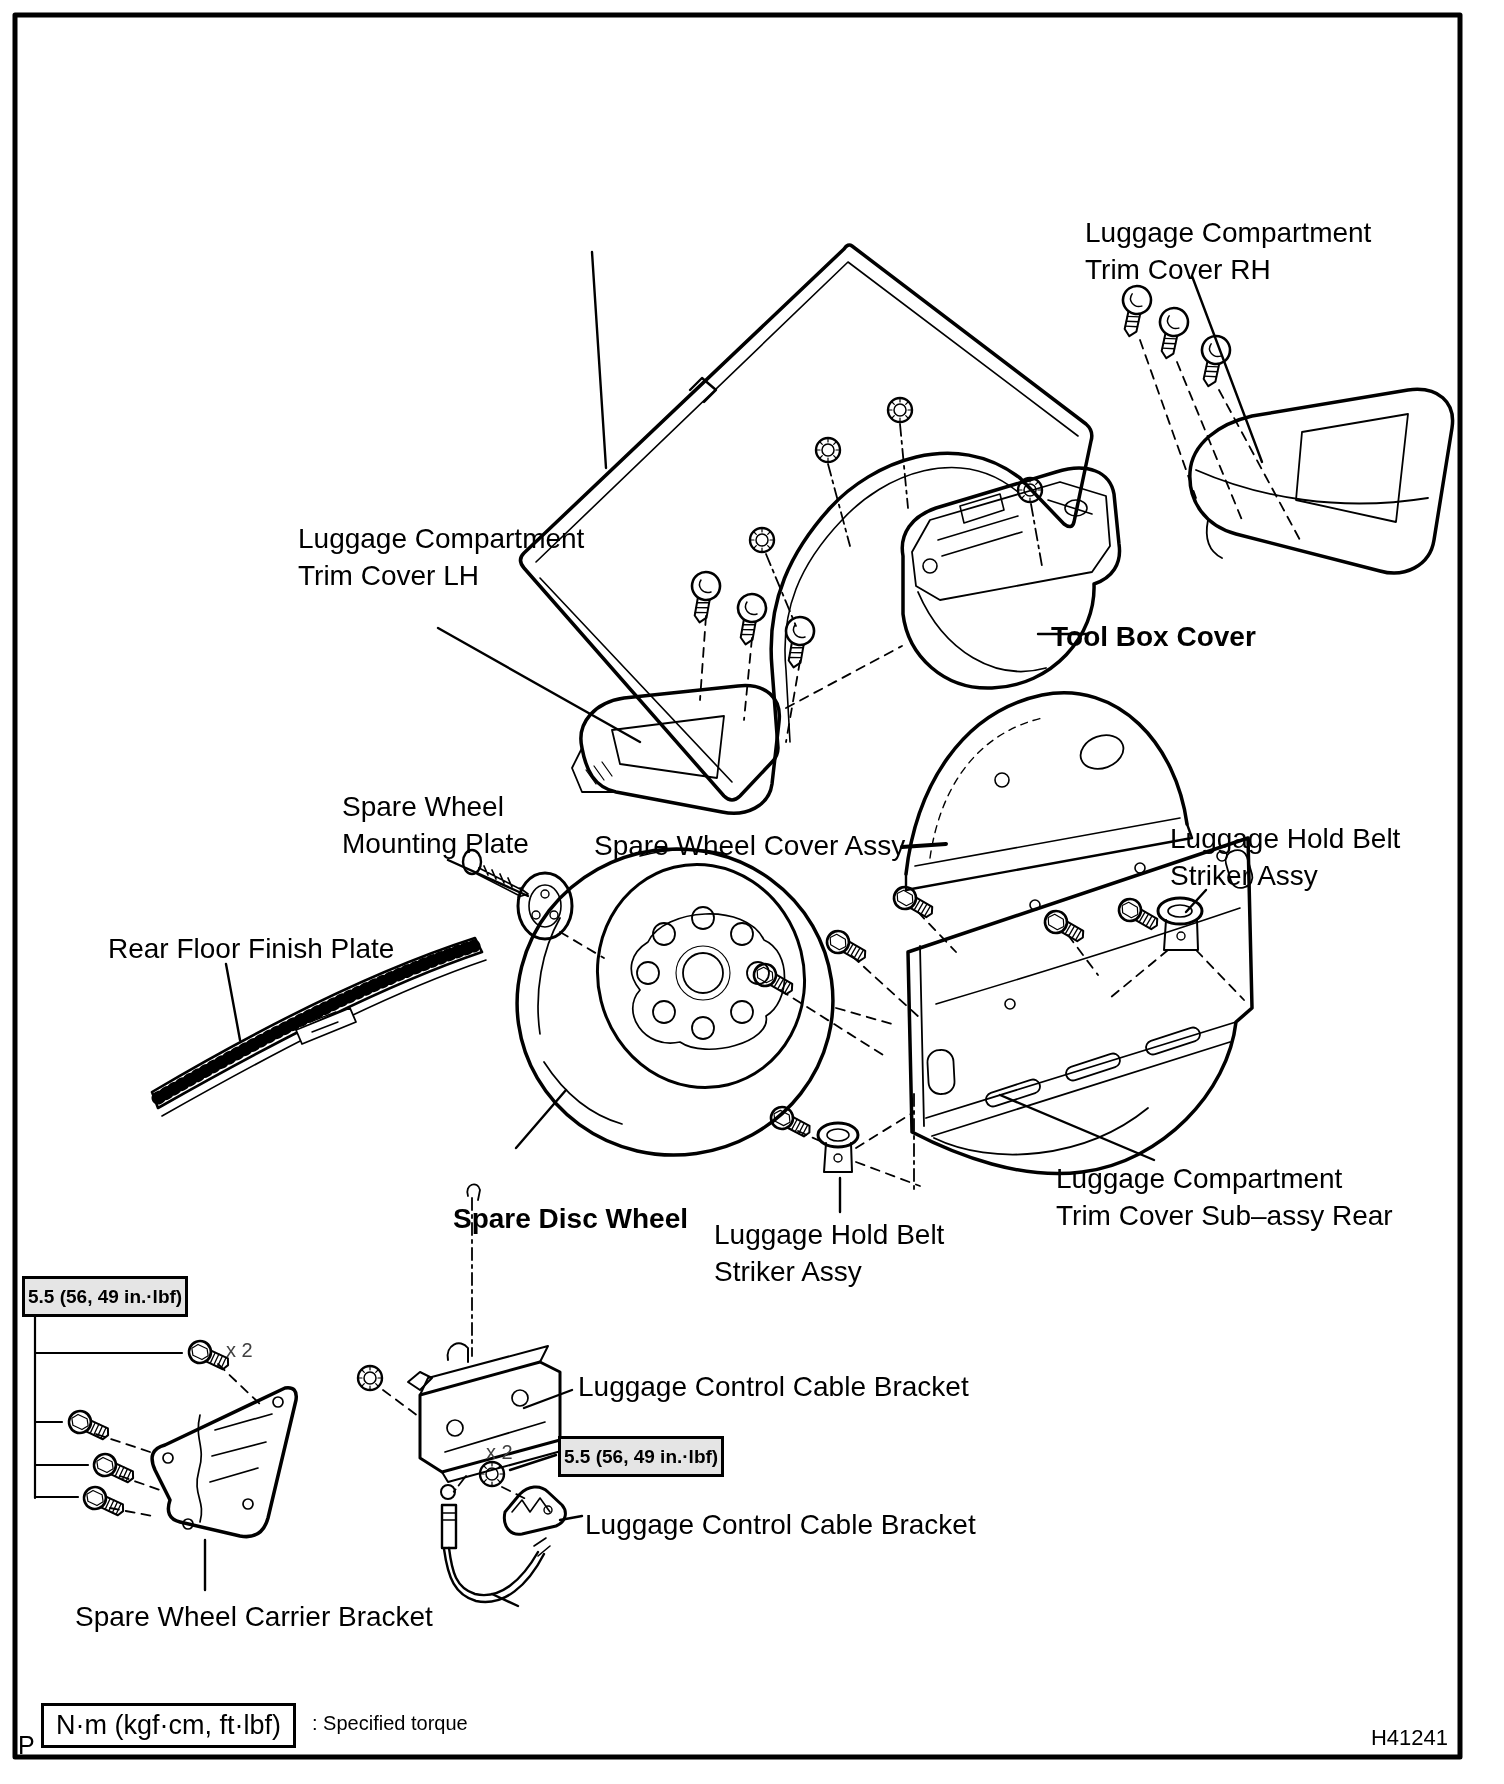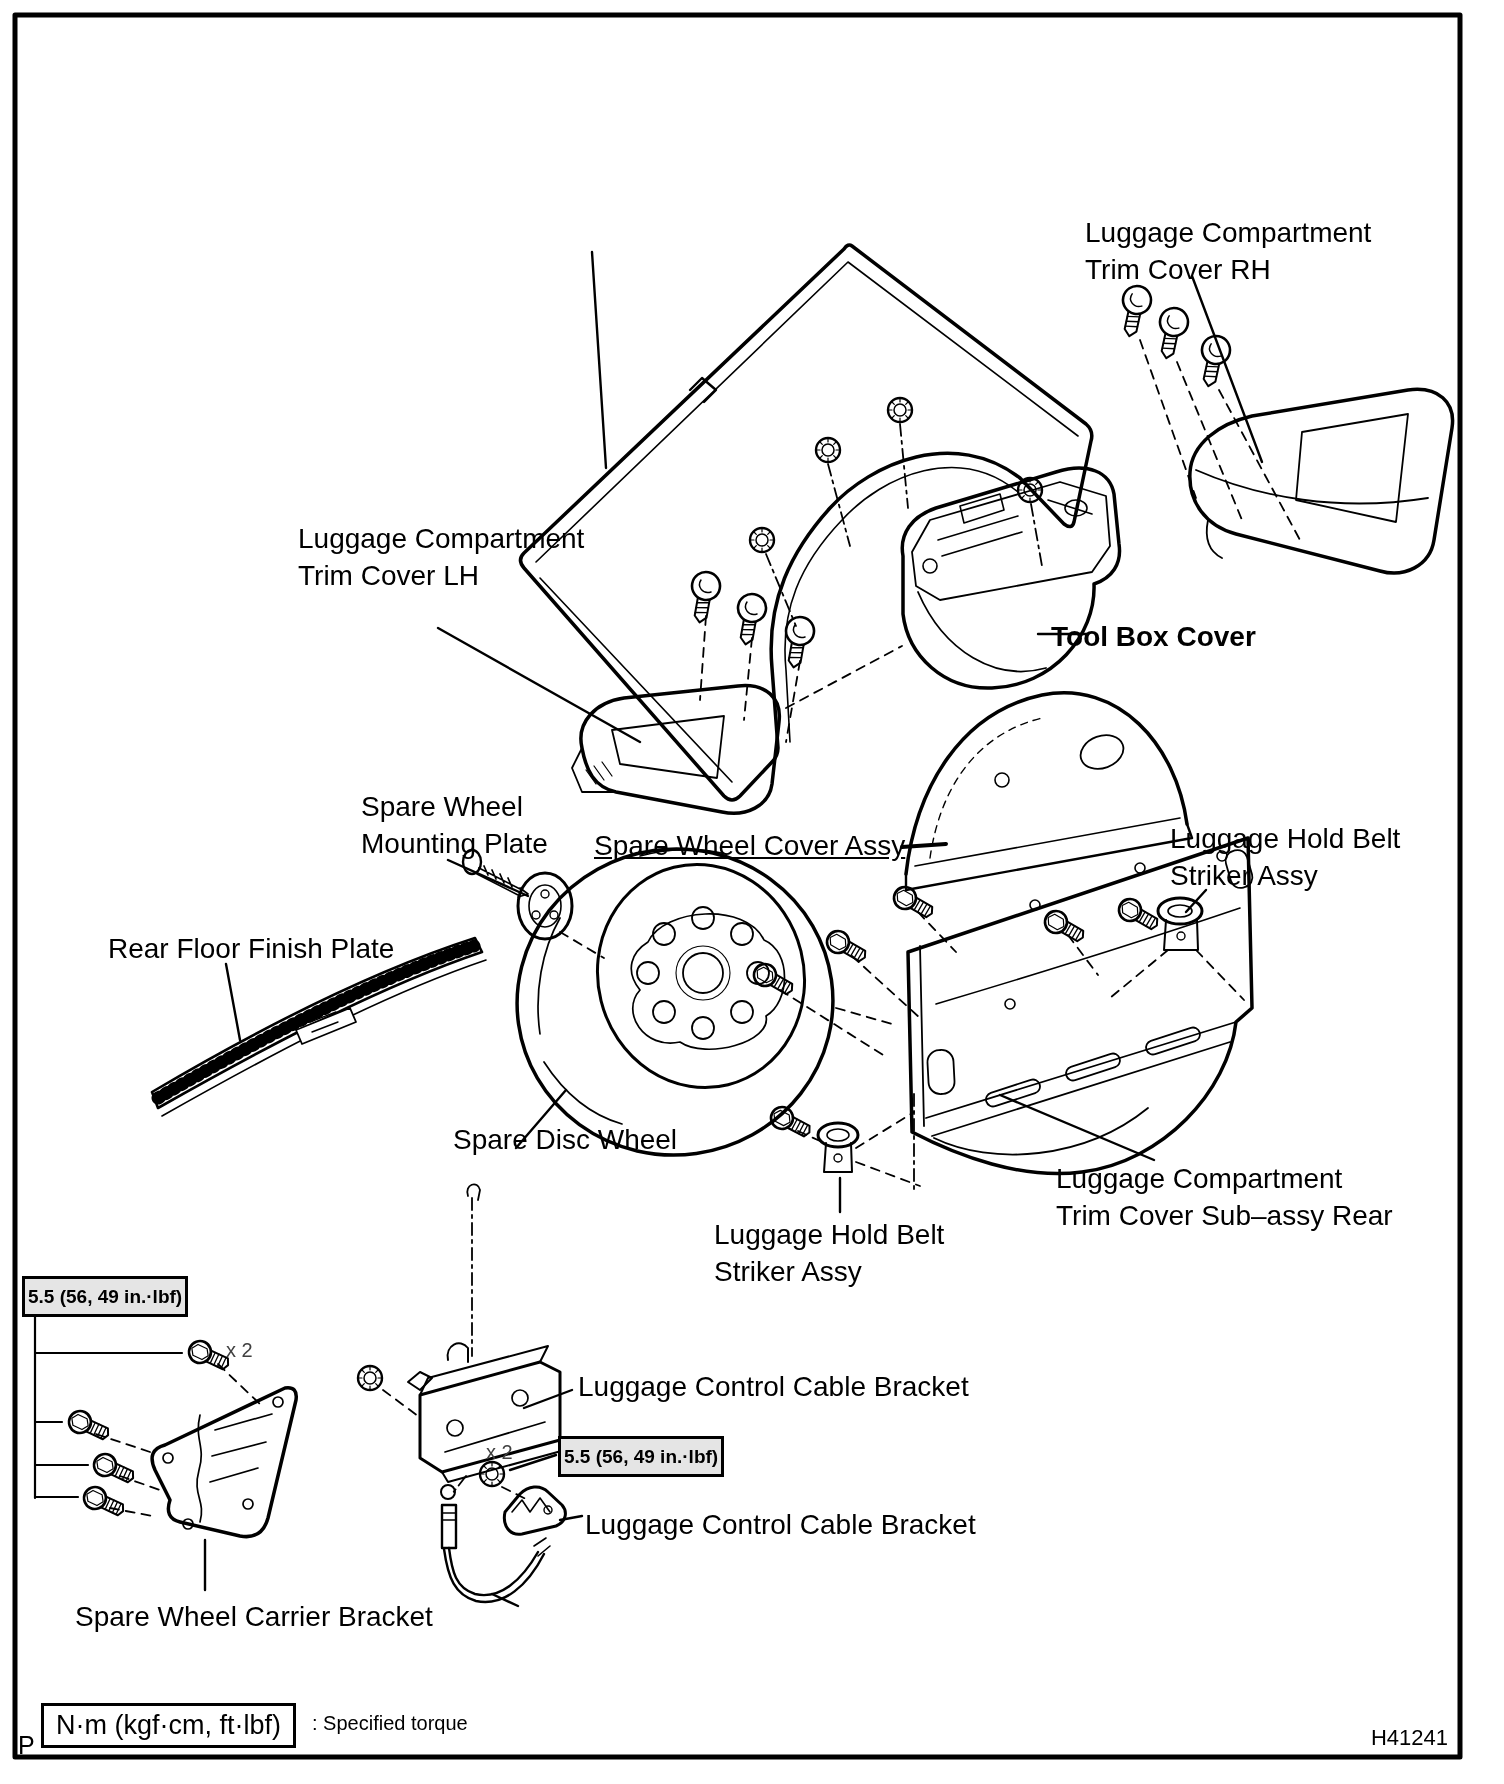--- a/index.html
+++ b/index.html
@@ -251,35 +251,35 @@
     <div>Trim Cover RH</div>
   </div>
 
   <div class="lbl" style="left:298px;top:520px;">
     <div>Luggage Compartment</div>
     <div>Trim Cover LH</div>
   </div>
 
   <div class="lbl" style="left:1051px;top:618px;font-weight:bold;">Tool Box Cover</div>
 
-  <div class="lbl" style="left:361px;top:788px;">
+  <div class="lbl" style="left:342px;top:788px;">
     <div>Spare Wheel</div>
     <div>Mounting Plate</div>
   </div>
 
-  <div class="lbl" style="left:594px;top:827px;text-decoration:underline;">Spare Wheel Cover Assy</div>
+  <div class="lbl" style="left:594px;top:827px;">Spare Wheel Cover Assy</div>
 
   <div class="lbl" style="left:1170px;top:820px;">
     <div>Luggage Hold Belt</div>
     <div>Striker Assy</div>
   </div>
 
   <div class="lbl" style="left:108px;top:930px;">Rear Floor Finish Plate</div>
 
-  <div class="lbl" style="left:453px;top:1121px;">Spare Disc Wheel</div>
+  <div class="lbl" style="left:453px;top:1200px;font-weight:bold;">Spare Disc Wheel</div>
 
   <div class="lbl" style="left:714px;top:1216px;">
     <div>Luggage Hold Belt</div>
     <div>Striker Assy</div>
   </div>
 
   <div class="lbl" style="left:1056px;top:1160px;">
     <div>Luggage Compartment</div>
     <div>Trim Cover Sub–assy Rear</div>
   </div>

